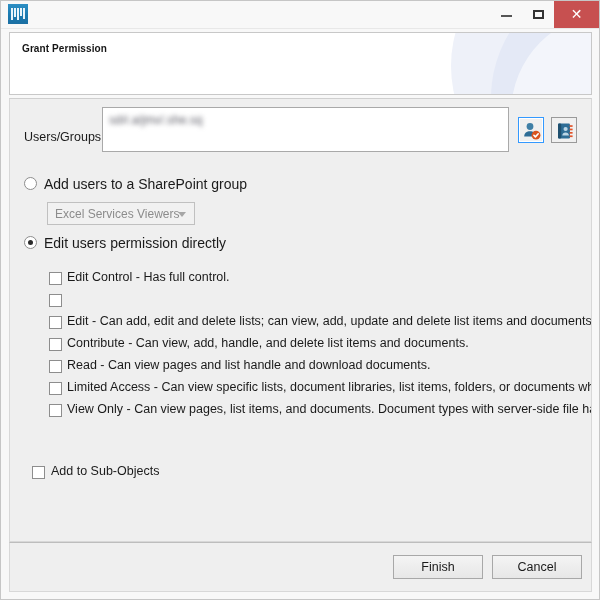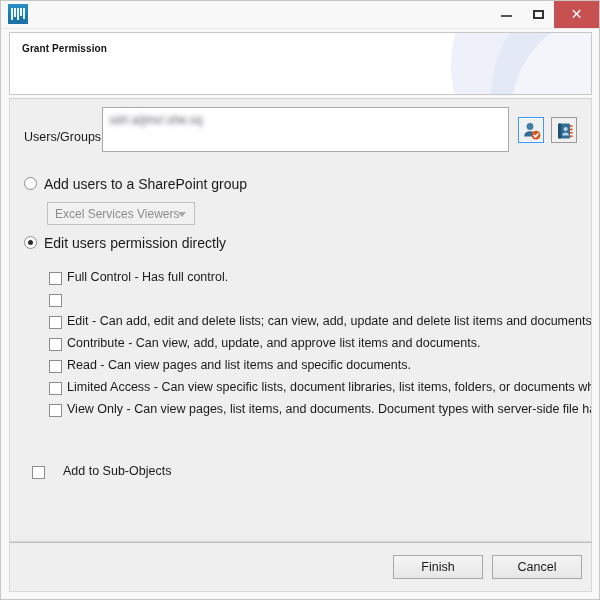--- a/index.html
+++ b/index.html
@@ -279,21 +279,21 @@
     color: #1a1a1a;
     white-space: nowrap;
   }
 
   #subobjects-row {
     position: absolute;
     left: 22px; top: 365px;
     height: 20px;
   }
   #subobjects-row .cb { top: 2px; }
-  #subobjects-row .txt { left: 31px; top: 0; }
+  #subobjects-row .txt { left: 19px; top: 0; }
 
   
   #buttonbar {
     position: absolute;
     left: 8px; top: 541px;
     width: 583px;
     height: 50px;
     box-sizing: border-box;
     background: #efefef;
     border: 1px solid #d8d8d8;
@@ -392,36 +392,36 @@
     </div>
 
     <div class="radio-row" id="radio-direct-row">
       <span class="radio checked"></span>
       <span class="txt">Edit users permission directly</span>
     </div>
 
     <div id="perm-list">
       <div class="cb-row">
         <span class="cb"></span>
-        <span class="txt">Full Control - Has full control.</span>
+        <span class="txt">Edit Control - Has full control.</span>
       </div>
       <div class="cb-row">
         <span class="cb"></span>
       </div>
       <div class="cb-row">
         <span class="cb"></span>
         <span class="txt">Edit - Can add, edit and delete lists; can view, add, update and delete list items and documents.</span>
       </div>
       <div class="cb-row">
         <span class="cb"></span>
-        <span class="txt">Contribute - Can view, add, update, and approve list items and documents.</span>
-      </div>
-      <div class="cb-row">
-        <span class="cb"></span>
-        <span class="txt">Read - Can view pages and list items and specific documents.</span>
+        <span class="txt">Contribute - Can view, add, handle, and delete list items and documents.</span>
+      </div>
+      <div class="cb-row">
+        <span class="cb"></span>
+        <span class="txt">Read - Can view pages and list handle and download documents.</span>
       </div>
       <div class="cb-row">
         <span class="cb"></span>
         <span class="txt">Limited Access - Can view specific lists, document libraries, list items, folders, or documents when g</span>
       </div>
       <div class="cb-row">
         <span class="cb"></span>
         <span class="txt">View Only - Can view pages, list items, and documents. Document types with server-side file handle</span>
       </div>
     </div>

